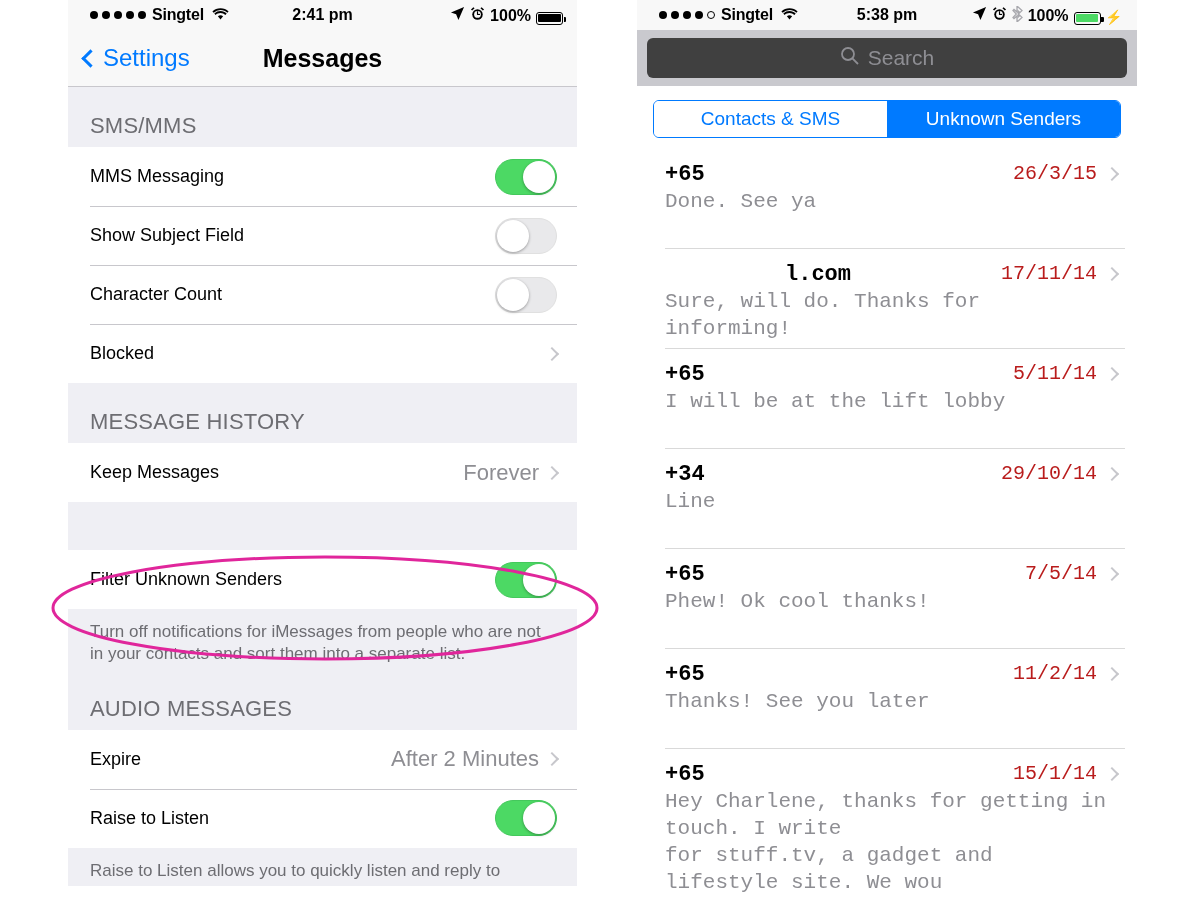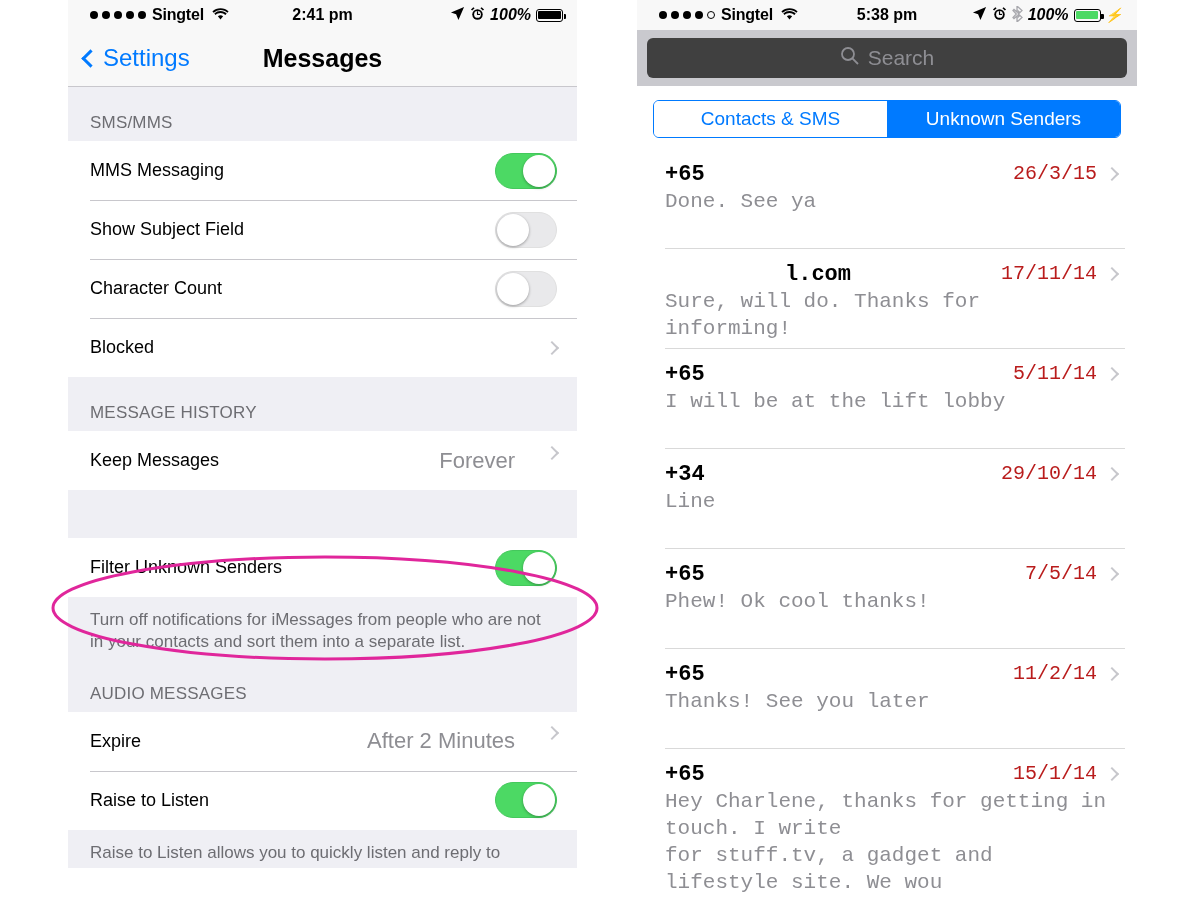--- a/index.html
+++ b/index.html
@@ -28,22 +28,22 @@
   .dots { display:flex; gap:4px; align-items:center; }
   .dot { width:8px; height:8px; border-radius:50%; background:#000; }
   .dot.hollow { background:transparent; border:1.3px solid #000; }
   .carrier { font-size:16px; font-weight:bold; letter-spacing:-0.2px; }
   .wifi { display:inline-block; margin-left:2px; }
   .sb-center {
     position:absolute; left:0; right:0; text-align:center;
     font-size:16px; font-weight:bold; pointer-events:none;
   }
   .sb-right {
-    margin-left:auto; display:flex; align-items:center; gap:5px;
-    padding-right:14px; font-size:16px; font-weight:bold;font-style:italic;
+    margin-left:auto; display:flex; align-items:flex-end; gap:5px;
+    padding-right:14px; font-size:16px; font-weight:bold;
   }
   .batt {
     width:27px; height:13px; border:1.4px solid #000;
     border-radius:3px; position:relative; display:inline-block;
     padding:1.4px;
   }
   .batt:after {
     content:""; position:absolute; right:-4px; top:4px;
     width:2.4px; height:5px; background:#000; border-radius:0 1px 1px 0;
   }
@@ -71,35 +71,35 @@
     width:13px; height:13px;
     border-left:3.6px solid #007aff; border-bottom:3.6px solid #007aff;
     transform:rotate(45deg); margin-right:2px;
   }
   .nav-edit { padding-left:19px; color:#007aff; font-size:24px; z-index:2; cursor:pointer; }
   .nav-compose { margin-left:auto; padding-right:22px; z-index:2; cursor:pointer; display:flex; }
 
   
   .group-header {
     background:#efeff4; color:#6d6d72;
-    font-size:17px; letter-spacing:0.2px;
+    font-size:22px; letter-spacing:0.2px;
     padding:26px 0 8px 22px;
   }
   .spacer { background:#efeff4; }
   .cell {
     background:#fff; height:59px;
     display:flex; align-items:center;
     padding:0 20px 0 22px; position:relative;
   }
   .cell + .cell:before {
     content:""; position:absolute; left:22px; right:0; top:0;
     height:1px; background:#c8c7cc;
   }
   .cell-label { font-size:18px; color:#000; }
-  .cell-right { margin-left:auto; display:flex; gap:32px; }
+  .cell-right { margin-left:auto; display:flex; align-items:center; gap:8px; }
   .cell-value { font-size:22px; color:#8e8e93; }
   .chev {
     width:10px; height:10px;
     border-top:2.6px solid #c7c7cc; border-right:2.6px solid #c7c7cc;
     transform:rotate(45deg);
   }
   .toggle {
     width:62px; height:36px; border-radius:18px; position:relative;
     background:#e9e9eb; border:1px solid #e0e0e0; flex:none;
   }

